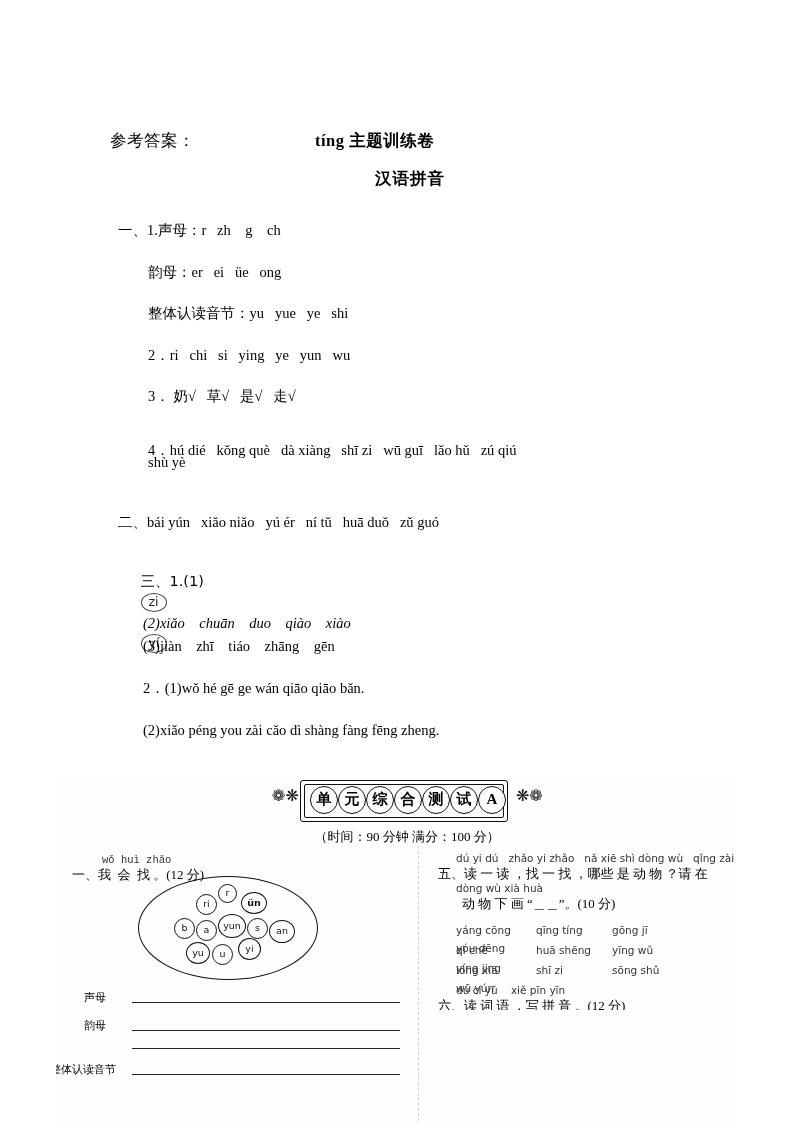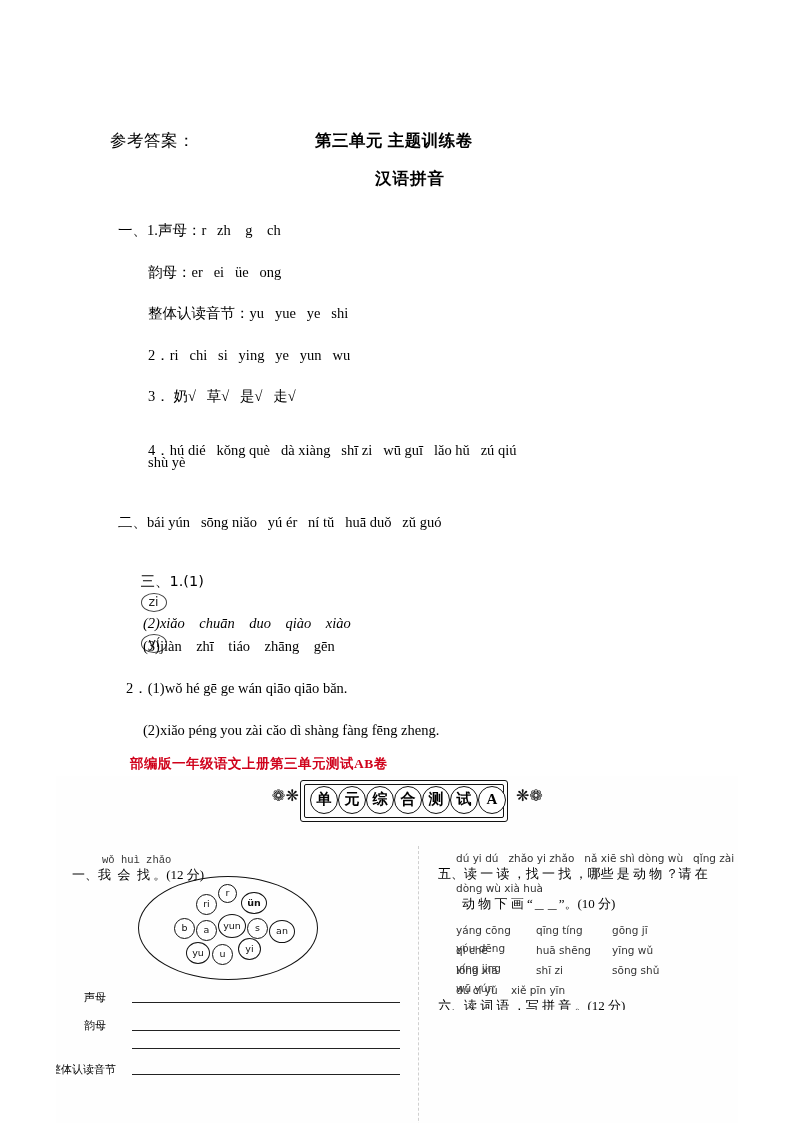--- a/index.html
+++ b/index.html
@@ -248,65 +248,65 @@
 </style>
 </head>
 <body>
 
 <div class="page">
 
   <div class="ans-area">
 
     <div class="head-row">
       <div class="head-ref">参考答案：</div>
-      <div class="head-title">第三单元 主题训练卷</div>
+      <div class="head-title">tíng 主题训练卷</div>
     </div>
 
     <div class="head-sub">汉语拼音</div>
 
     <div class="line cn pinyin" style="left:118px; top:192px;">一、1.声母：r   zh    g    ch</div>
     <div class="line cn pinyin" style="left:148px; top:234px;">韵母：er   ei   üe   ong</div>
     <div class="line cn pinyin" style="left:148px; top:275px;">整体认读音节：yu   yue   ye   shi</div>
     <div class="line cn pinyin" style="left:148px; top:317px;">2．ri   chi   si   ying   ye   yun   wu</div>
     <div class="line cn pinyin" style="left:148px; top:358px;">3． 奶√   草√   是√   走√</div>
     <div class="line cn pinyin" style="left:148px; top:412px;">4．hú dié   kǒng què   dà xiàng   shī zi   wū guī   lǎo hǔ   zú qiú</div>
     <div class="line cn pinyin" style="left:148px; top:424px;">shù yè</div>
-    <div class="line cn pinyin" style="left:118px; top:484px;">二、bái yún   sōng niǎo   yú ér   ní tǔ   huā duǒ   zǔ guó</div>
+    <div class="line cn pinyin" style="left:118px; top:484px;">二、bái yún   xiǎo niǎo   yú ér   ní tǔ   huā duǒ   zǔ guó</div>
 
     <div class="line cn" style="left:118px; top:523px;">
       <span class="pinyin">三、1.(1)</span>
       <span class="chip">zi</span>
       <span style="display:inline-block;width:8px;"></span>
       <span class="chip">yí</span>
     </div>
 
     <div class="line cn pinyin" style="left:143px; top:585px;font-style:italic;">(2)xiǎo    chuān    duo    qiào    xiào</div>
     <div class="line cn pinyin" style="left:143px; top:608px;">(3)jiàn    zhī    tiáo    zhāng    gēn</div>
-    <div class="line cn pinyin" style="left:126px; top:650px;">2．(1)wǒ hé gē ge wán qiāo qiāo bǎn.</div>
+    <div class="line cn pinyin" style="left:143px; top:650px;">2．(1)wǒ hé gē ge wán qiāo qiāo bǎn.</div>
     <div class="line cn pinyin" style="left:143px; top:692px;">(2)xiǎo péng you zài cǎo dì shàng fàng fēng zheng.</div>
 
   </div>
 
-  <div class="red-caption">部编版一年级语文上册第三单元测试AB卷</div>
 
   <div class="scan">
 
     <div class="banner">
       <div class="deco" style="left:0px;">❁❋</div>
       <div class="banner-box"></div>
       <div class="b-char" style="left:38px;">单</div>
       <div class="b-char" style="left:66px;">元</div>
       <div class="b-char" style="left:94px;">综</div>
       <div class="b-char" style="left:122px;">合</div>
       <div class="b-char" style="left:150px;">测</div>
       <div class="b-char" style="left:178px;">试</div>
       <div class="b-char" style="left:206px;">A</div>
       <div class="deco" style="left:244px;">❋❁</div>
     </div>
 
+    <div class="time-line">（时间：90 分钟    满分：100 分）</div>
 
     <div class="divider-v"></div>
 
     <div class="col-left">
       <div class="tiny-py" style="position:absolute; left:30px; top:0px;font-family:Liberation Mono, monospace;">wǒ huì zhǎo</div>
       <div class="item-cn" style="position:absolute; left:0px; top:12px;">一、我  会  找 。(12 分)</div>
 
       <div class="ellipse-wrap">
         <div class="ellipse-outer"></div>
         <div class="bub" style="left:58px; top:18px; width:19px; height:19px; line-height:18px;">ri</div>

